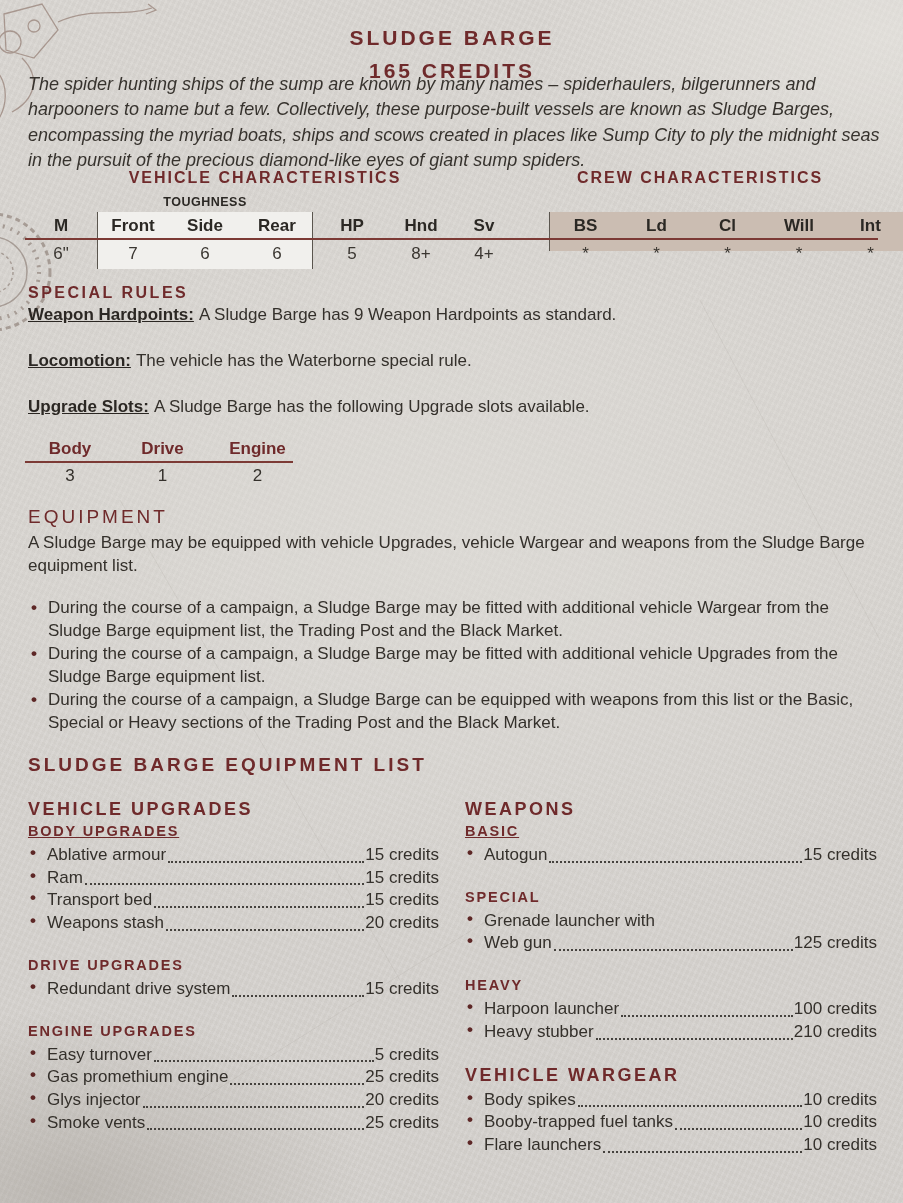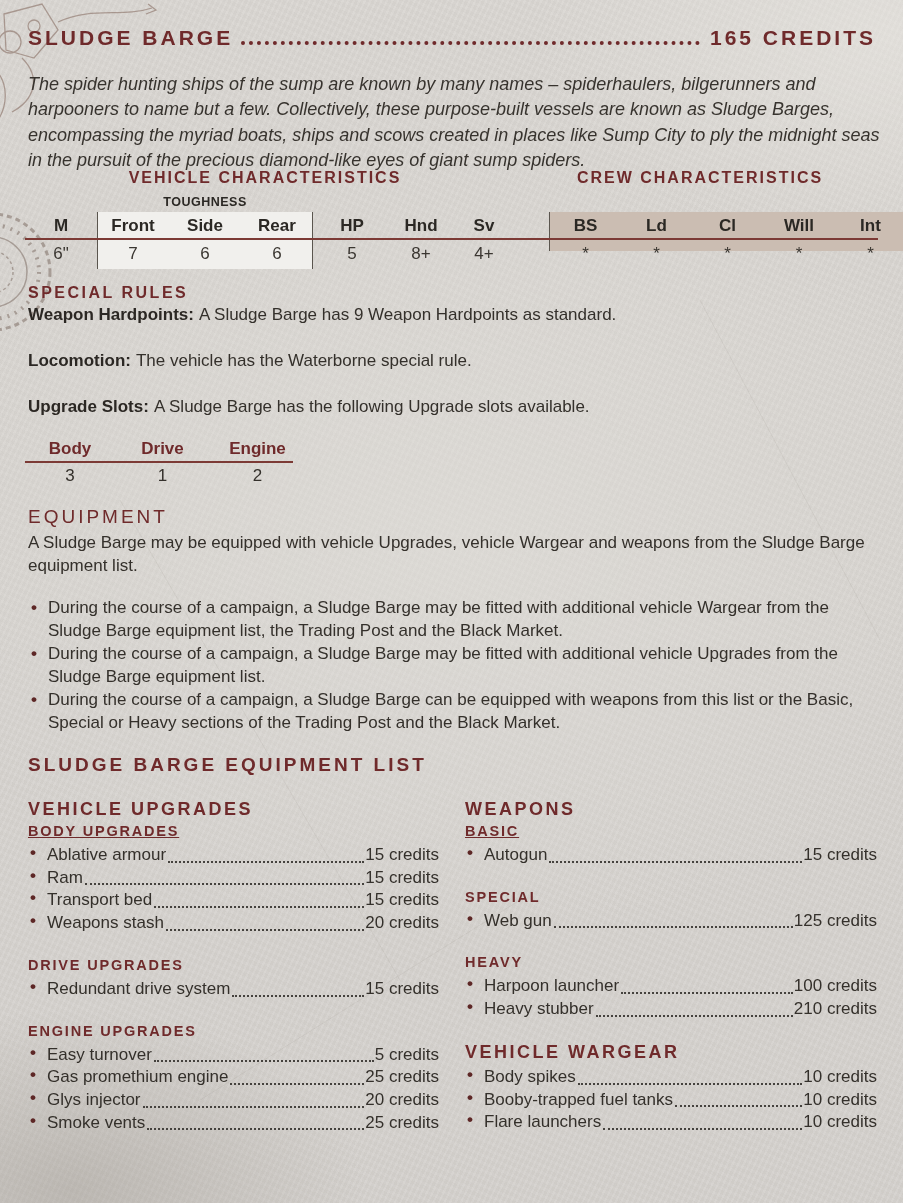--- a/index.html
+++ b/index.html
@@ -12,22 +12,22 @@
       radial-gradient(ellipse 700px 500px at 50% 45%, rgba(226,224,219,.55), transparent 80%),
       repeating-linear-gradient(115deg, rgba(255,255,255,.05) 0 2px, rgba(125,119,110,.035) 2px 5px),
       repeating-linear-gradient(23deg, rgba(255,255,255,.03) 0 3px, rgba(125,119,110,.02) 3px 7px),
       linear-gradient(#d9d6d2,#d4d1cd);
     color:#34302b;
   }
   .abs{position:absolute;}
   .edge-art{position:absolute;left:0;top:0;pointer-events:none;}
 
   
-  .title-row{top:26px;left:28px;width:848px;display:flex;align-items:flex-end;
-    font-weight:bold;font-size:21px;letter-spacing:3px;color:#6f2a2b;white-space:nowrap;}
+  .title-row{top:26px;left:28px;width:848px;display:flex;align-items:center;
+    font-weight:bold;font-size:21px;letter-spacing:3px;color:#6f2a2b;white-space:nowrap;flex-direction:column;}
   .title-leader{flex:1;border-bottom:4px dotted #6f2a2b;margin:0 10px 5px 8px;}
 
   .intro{top:72px;left:28px;width:858px;font-style:italic;font-size:18px;line-height:25.3px;color:#37332e;}
 
   
   .char-title{top:169px;font-weight:bold;font-size:16px;letter-spacing:2px;color:#6f2a2b;text-align:center;}
   .vt-title{left:25px;width:480px;}
   .ct-title{left:522px;width:356px;}
   .tough-label{top:195px;left:97px;width:216px;text-align:center;font-weight:bold;font-size:12.5px;letter-spacing:.5px;color:#2b2824;}
   .stats{top:212px;left:25px;width:853px;height:57px;}
@@ -37,21 +37,21 @@
   .vrow{position:absolute;left:0;width:492px;display:grid;grid-template-columns:72px 72px 72px 72px 78px 60px 66px;text-align:center;}
   .crow{position:absolute;left:0;width:356px;display:grid;grid-template-columns:71px 71px 71px 72px 71px;text-align:center;}
   .hrow{top:0;height:27px;line-height:27px;font-weight:bold;font-size:17px;color:#2b2824;}
   .valrow{top:29px;height:27px;line-height:25px;font-size:17px;color:#3a3631;}
   .ct{position:absolute;left:497px;top:0;width:356px;height:39px;background:#cbbdb2;border-left:1px solid #5a554e;box-sizing:border-box;margin-left:27px;}
   .redline{position:absolute;left:0;right:0;top:26px;height:2px;background:#7c3a35;}
 
   
   .sr-title{top:284px;left:28px;font-weight:bold;font-size:16px;letter-spacing:2.5px;color:#6f2a2b;}
   .rule{left:28px;font-size:17px;color:#34302b;}
-  .rule b{color:#2b2723;}
+  .rule b{color:#2b2723;text-decoration:underline;}
   .rule .rule-text{margin-left:5px;}
   .slots{top:438px;left:25px;width:282px;}
   .slot-row{display:grid;grid-template-columns:90px 95px 95px;text-align:center;height:22px;line-height:22px;font-size:17px;}
   .slot-head{font-weight:bold;color:#6f2a2b;}
   .slot-line{height:2px;background:#7c3a35;width:268px;margin:1px 0 2px;}
   .slot-vals{color:#34302b;}
 
   
   .eq-title{top:506px;left:28px;font-weight:normal;font-size:19px;letter-spacing:3px;color:#6f2a2b;}
   .eq-intro{top:531px;left:28px;width:858px;font-size:17px;line-height:23px;}
@@ -252,20 +252,23 @@
 
     <div class="h3eq first">BASIC</div>
     <div class="eq-item">
       <span class="eq-name">Autogun</span>
       <span class="eq-leader"></span>
       <span class="eq-price">15 credits</span>
     </div>
 
     <div class="h3eq">SPECIAL</div>
     <div class="eq-item">
+      <span class="eq-name">Grenade launcher with</span>
+    </div>
+    <div class="eq-item">
       <span class="eq-name">Web gun</span>
       <span class="eq-leader"></span>
       <span class="eq-price">125 credits</span>
     </div>
 
     <div class="h3eq">HEAVY</div>
     <div class="eq-item">
       <span class="eq-name">Harpoon launcher</span>
       <span class="eq-leader"></span>
       <span class="eq-price">100 credits</span>

